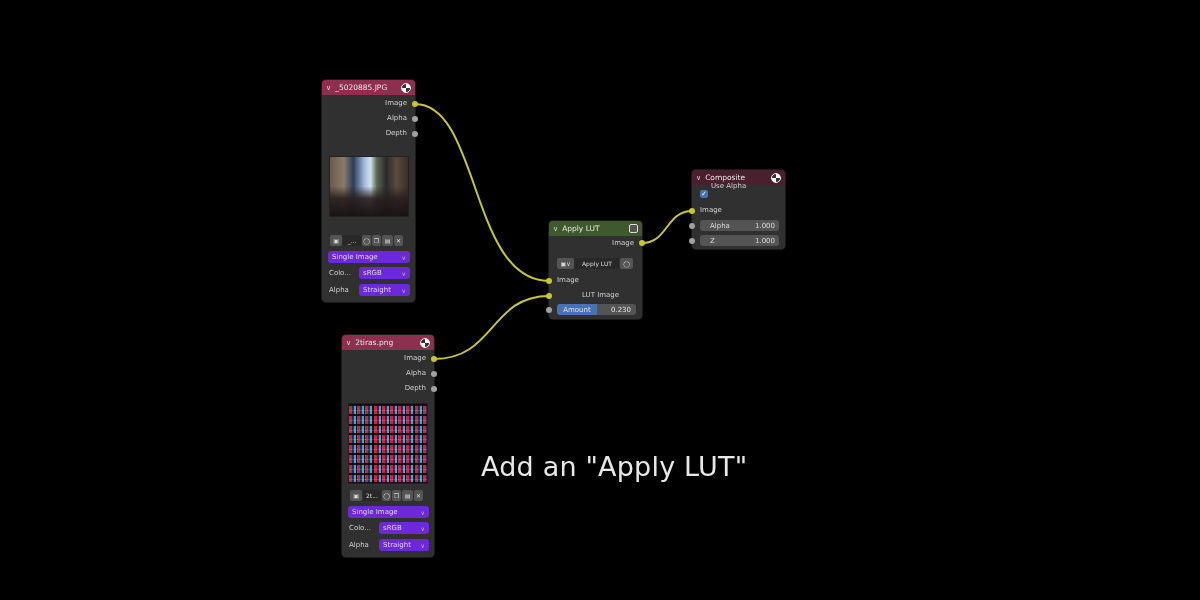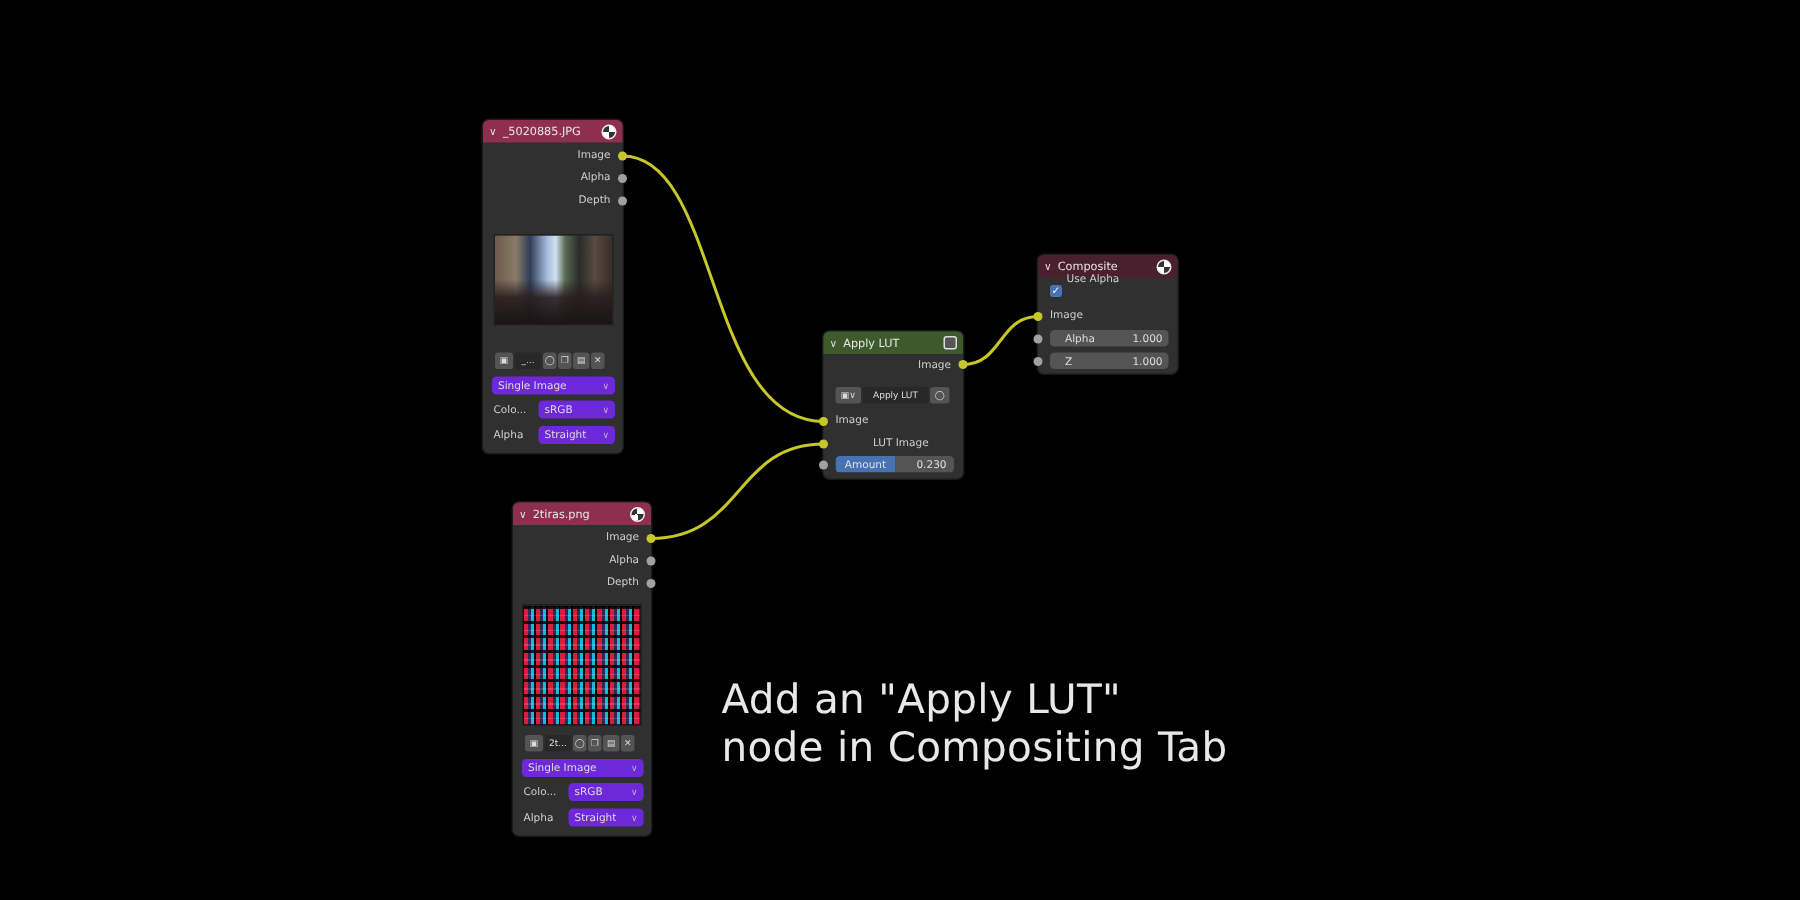--- a/index.html
+++ b/index.html
@@ -163,14 +163,13 @@
   </div>
   <div class="row" style="left:7px;top:206px;">Alpha</div>
   <div class="field dark" style="left:37px;top:204px;width:50px;height:12px;">
     <span>Straight</span>
       <span class="dd">∨</span>
   </div>
 </div>
 
 <div class="caption">
   <div>Add an "Apply LUT"</div>
-  <div>node in Compositing Tab</div>
 </div>
 
 </body></html>

